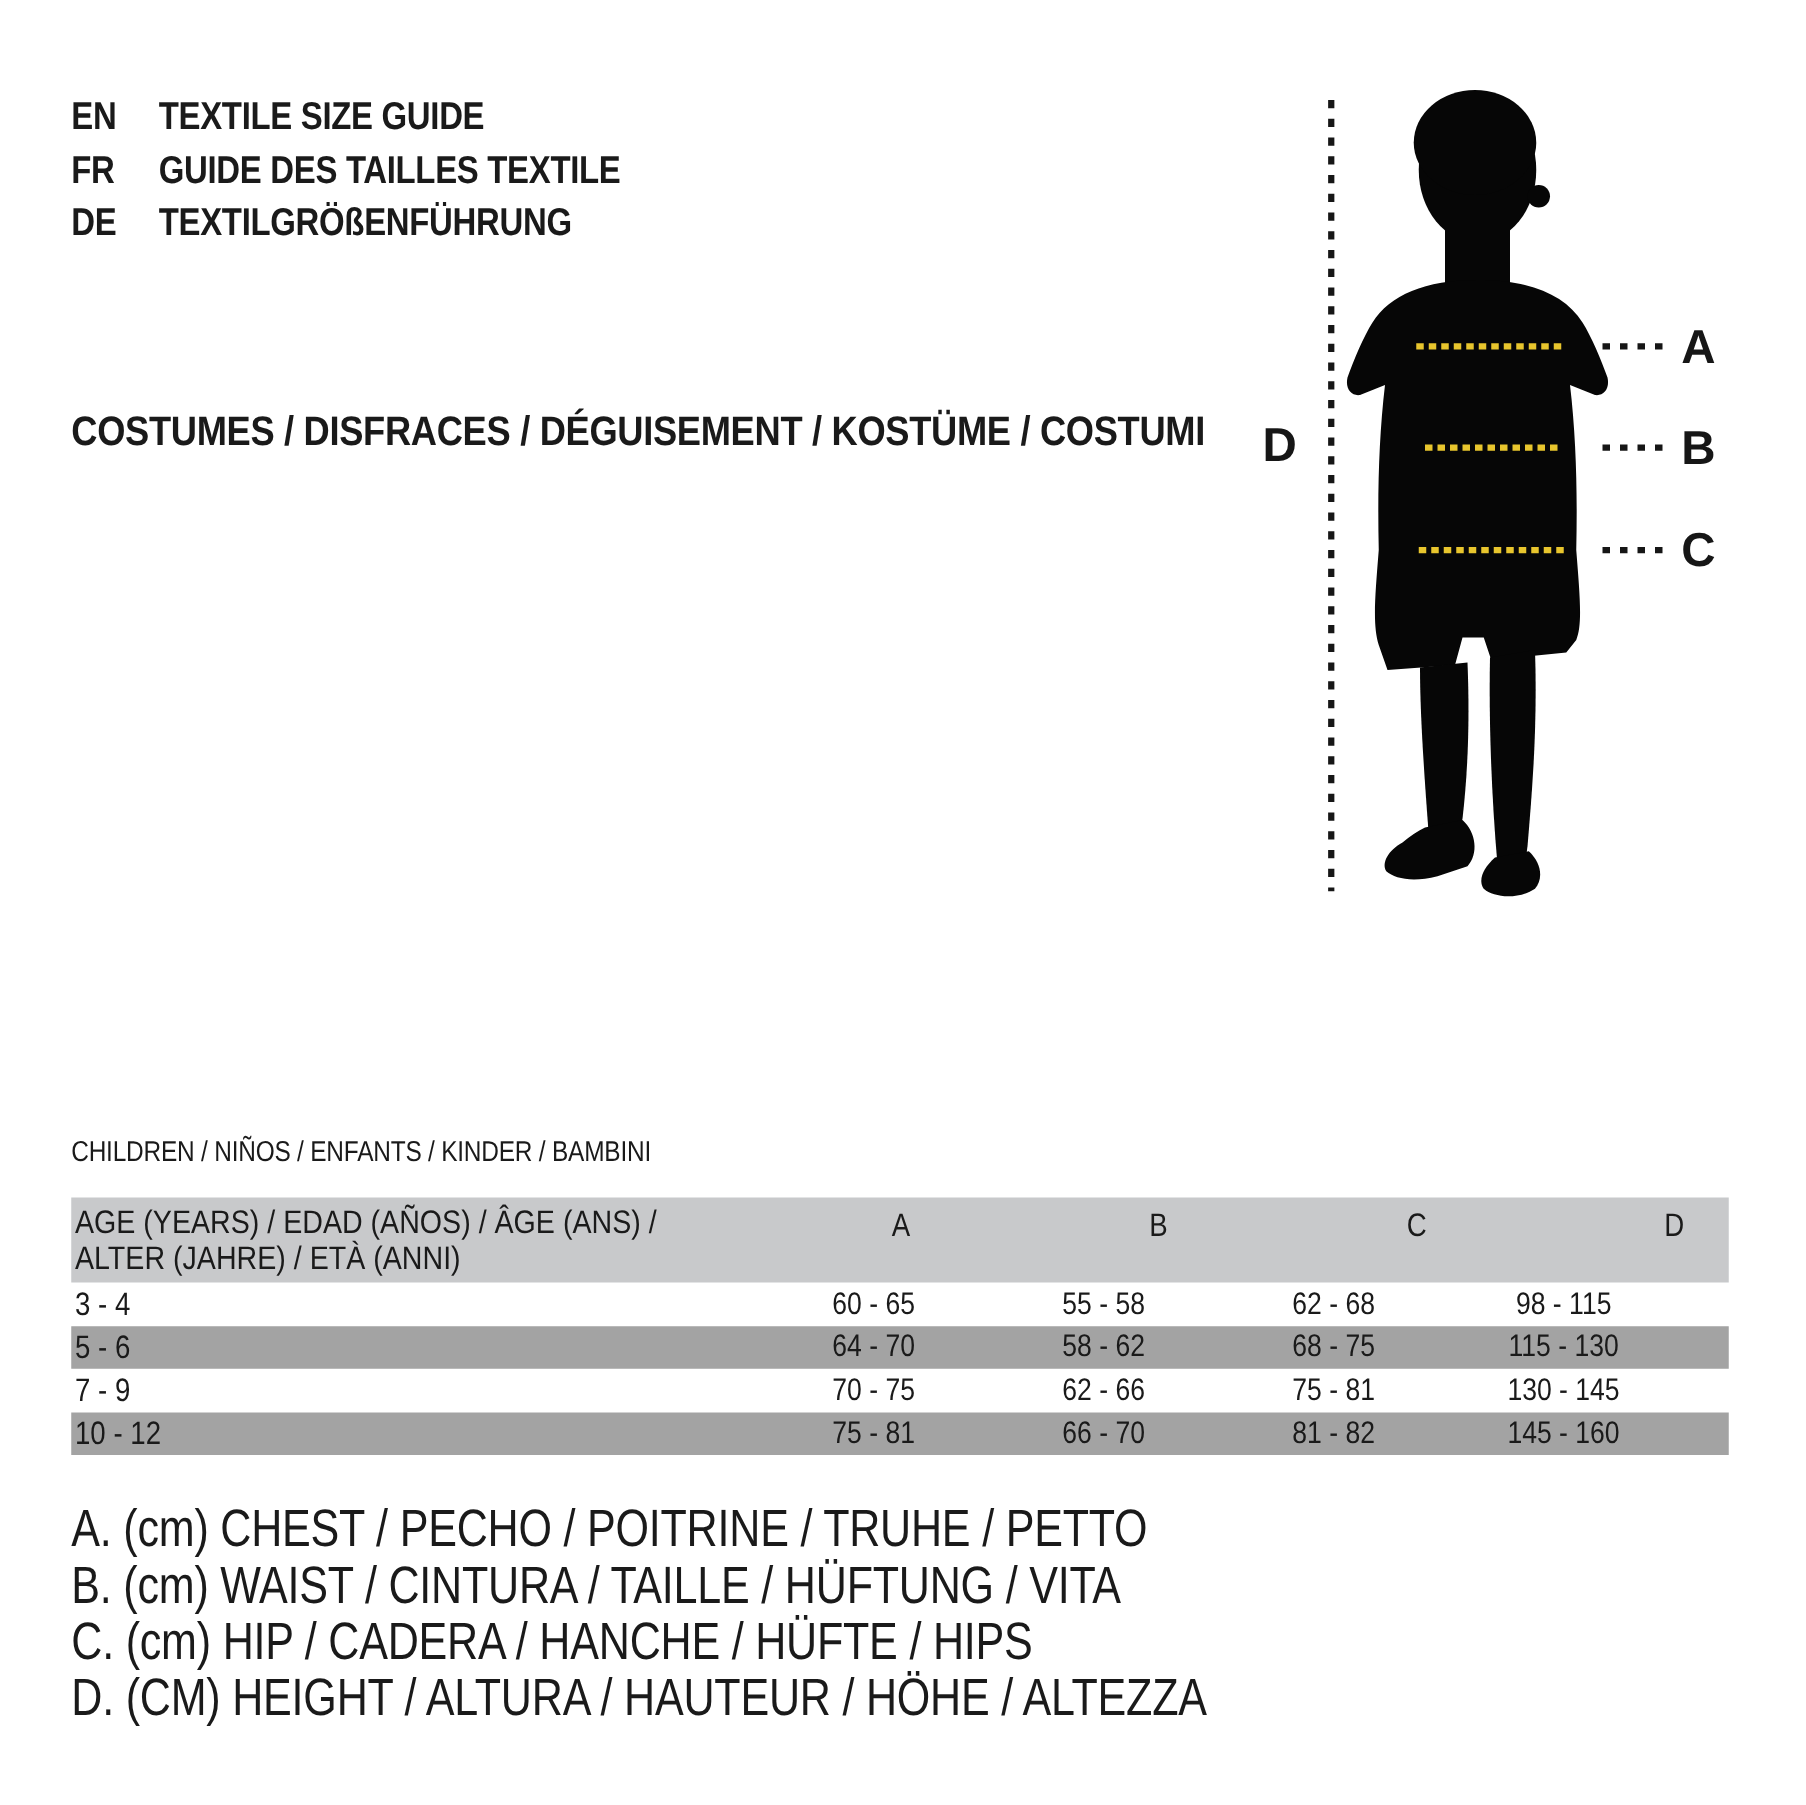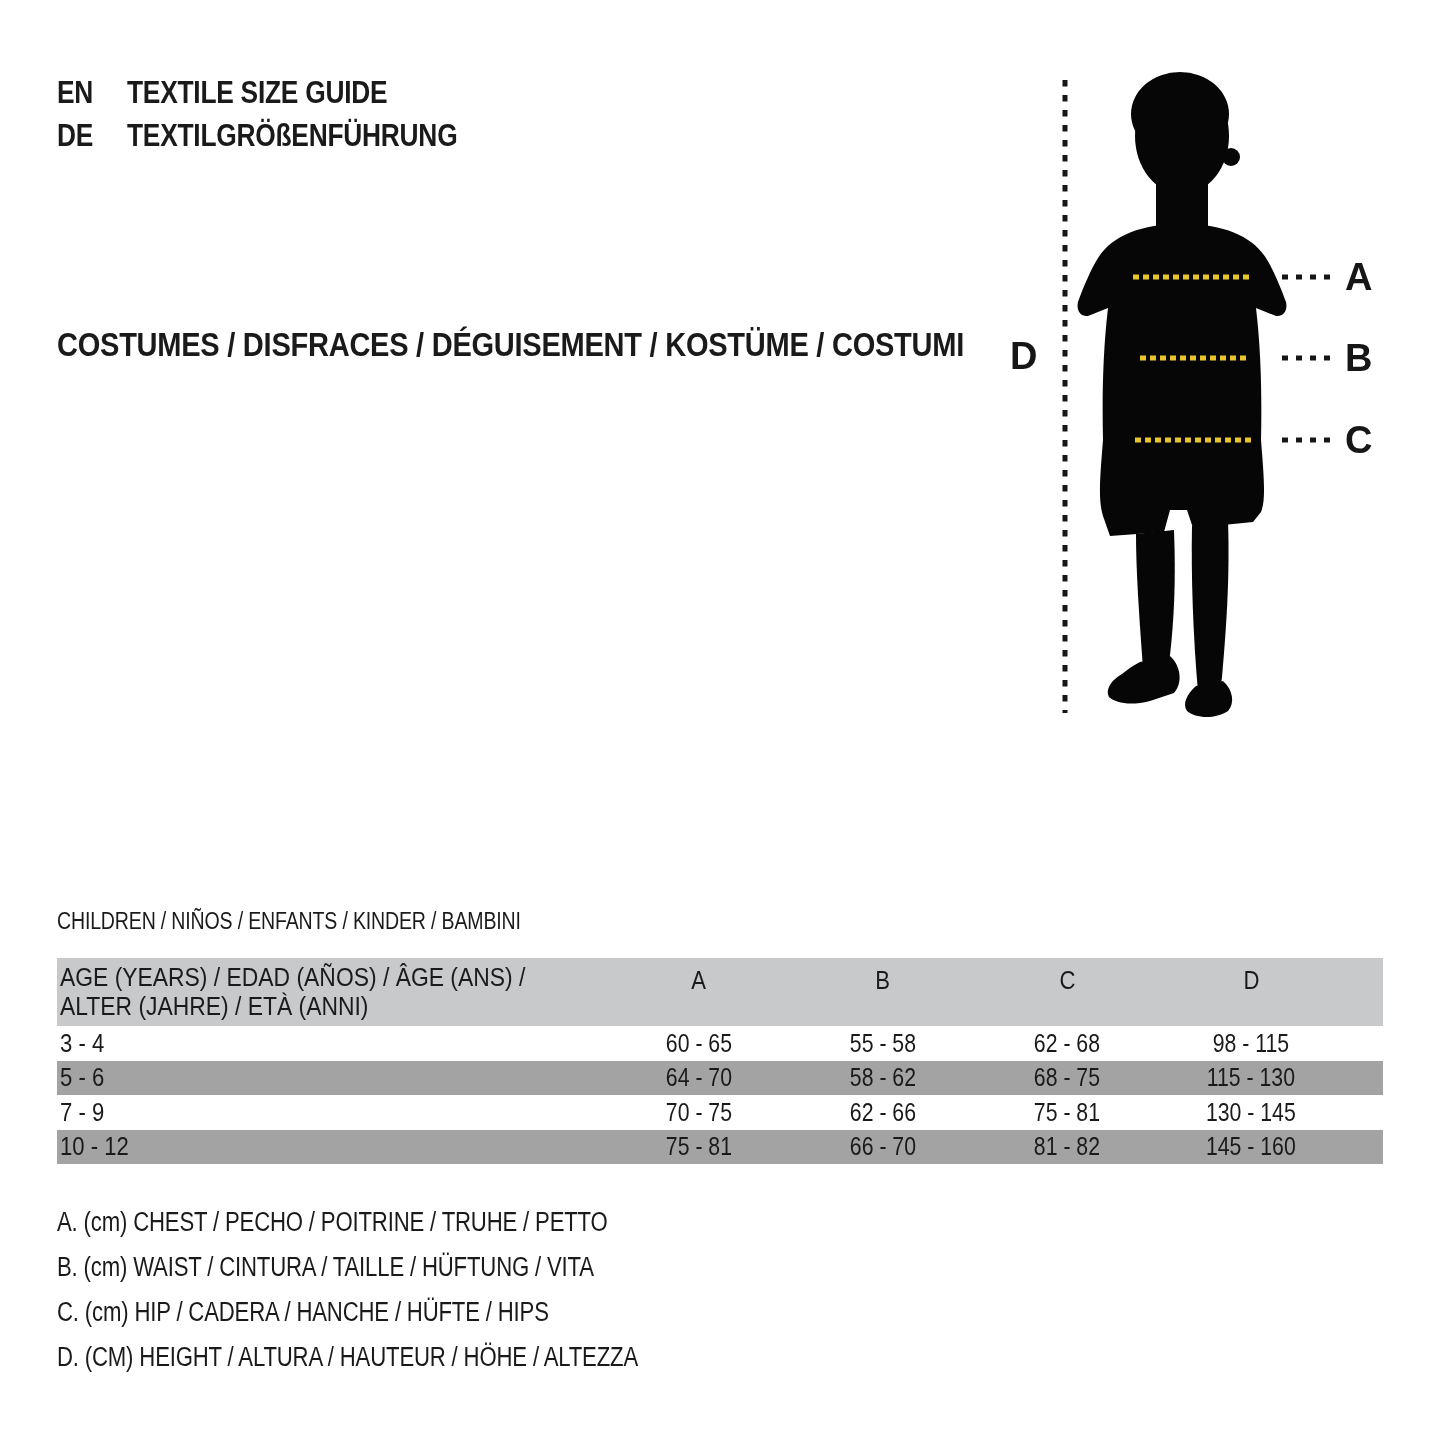--- a/index.html
+++ b/index.html
@@ -33,44 +33,48 @@
 
   
   .children-title{
     position:absolute;left:57px;top:903px;height:36px;display:flex;align-items:center;
     font-size:23px;font-weight:500;letter-spacing:-0.2px;
   }
 
   
   .size-table{position:absolute;left:57px;top:958px;width:1326px;font-size:25px;}
   .trow{display:grid;grid-template-columns:550px 184px 184px 184px 184px 40px;align-items:center;}
-  .trow.thead{height:68px;background:#c8c9cb;align-items:start;}
+  .trow.thead{height:68px;background:#c8c9cb;align-items:start;gap:22px;}
   .trow.body-row{height:34.5px;}
   .trow.alt{background:#a3a3a3;}
   .tcell{overflow:visible;}
   .age-cell{padding-left:3px;display:flex;flex-direction:column;justify-content:flex-start;line-height:29px;padding-top:5px;font-size:26px;}
   .age-cell .cond{transform:scaleX(0.88);}
   .col-letter{text-align:center;padding-top:7px;font-size:26px;}
   .val-cell{text-align:center;}
   .age-val{padding-left:3px;font-size:26px;}
 
   
   .legend{position:absolute;left:57px;top:1200px;}
-  .legend-line{height:45px;display:flex;align-items:center;font-size:27px;font-weight:500;letter-spacing:-0.2px;}
+  .legend-line{height:45px;display:flex;align-items:center;font-size:42px;font-weight:500;letter-spacing:-0.2px;}
   .legend-line .cond{transform:scaleX(0.82);}
 </style>
 </head>
 <body>
 
 <div class="page">
 
   <div class="langs">
     <div class="lang-row">
       <span class="lang-code"><span class="cond">EN</span></span>
       <span class="cond">TEXTILE SIZE GUIDE</span>
+    </div>
+    <div class="lang-row">
+      <span class="lang-code"><span class="cond">FR</span></span>
+      <span class="cond">GUIDE DES TAILLES TEXTILE</span>
     </div>
     <div class="lang-row">
       <span class="lang-code"><span class="cond">DE</span></span>
       <span class="cond">TEXTILGRÖßENFÜHRUNG</span>
     </div>
   </div>
 
   <div class="category-title">
     <span class="cond">COSTUMES / DISFRACES / DÉGUISEMENT / KOSTÜME / COSTUMI</span>
   </div>

